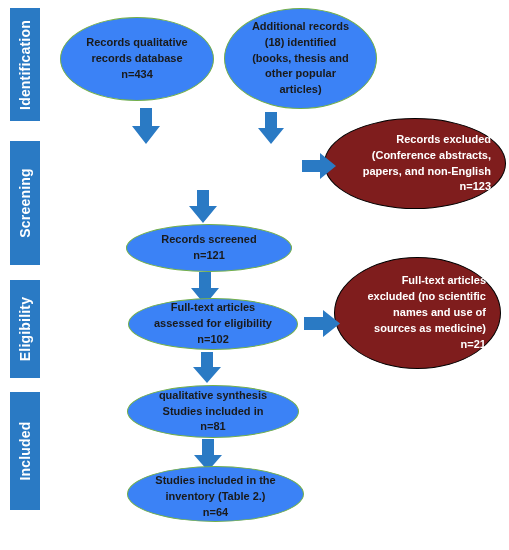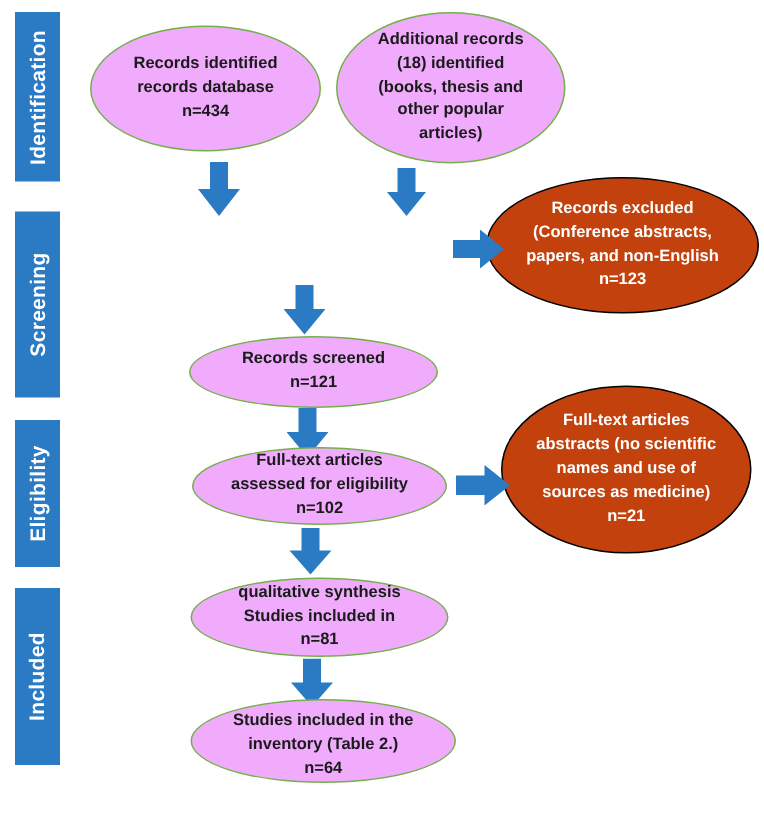--- a/index.html
+++ b/index.html
@@ -42,32 +42,33 @@
     position: absolute;
     box-sizing: border-box;
     display: flex;
     align-items: center;
     justify-content: center;
     text-align: center;
     border-radius: 50%;
   }
   .node-green {
     border: 1.4px solid #74b04a;
-    background: #f0abfc;
+    background: #3b82f6;
   }
   .node-green .node-text {
     color: #1a1a1a;
     font-size: 11px;
     font-weight: bold;
     line-height: 1.45;
     padding: 0 8px;
   }
   .node-black {
-    background: #c2410c;
+    background: #7f1d1d;
     border: 1px solid #000000;
+    text-align: right;
   }
   .node-black .node-text {
     color: #ffffff;
     font-size: 11px;
     font-weight: bold;
     line-height: 1.45;
     padding: 0 14px;
   }
   .node-text {
     width: 100%;
@@ -99,21 +100,21 @@
   <div class="stage-bar" style="left:10px; top:280px; width:30px; height:98px;">
     <span class="stage-label">Eligibility</span>
   </div>
 
   <div class="stage-bar" style="left:10px; top:392px; width:30px; height:118px;">
     <span class="stage-label">Included</span>
   </div>
 
   <div class="node node-green" style="left:60px; top:17px; width:154px; height:84px;">
     <div class="node-text">
-      <div>Records identified</div>
+      <div>Records qualitative</div>
       <div>records database</div>
       <div>n=434</div>
     </div>
   </div>
 
   <div class="node node-green" style="left:224px; top:8px; width:153px; height:101px;">
     <div class="node-text">
       <div>Additional records</div>
       <div>(18) identified</div>
       <div>(books, thesis and</div>
@@ -173,21 +174,21 @@
     <div class="node-text">
       <div>Full-text articles</div>
       <div>assessed for eligibility</div>
       <div>n=102</div>
     </div>
   </div>
 
   <div class="node node-black" style="left:334px; top:257px; width:167px; height:112px;">
     <div class="node-text">
       <div>Full-text articles</div>
-      <div>abstracts (no scientific</div>
+      <div>excluded (no scientific</div>
       <div>names and use of</div>
       <div>sources as medicine)</div>
       <div>n=21</div>
     </div>
   </div>
 
   <div class="arrow" style="left:304px; top:310px; width:36px; height:27px;">
     <svg viewBox="0 0 36 27" preserveAspectRatio="none" aria-hidden="true">
       <polygon points="0,7 19,7 19,0 36,13.5 19,27 19,20 0,20" fill="#2a7ac4"></polygon>
     </svg>

